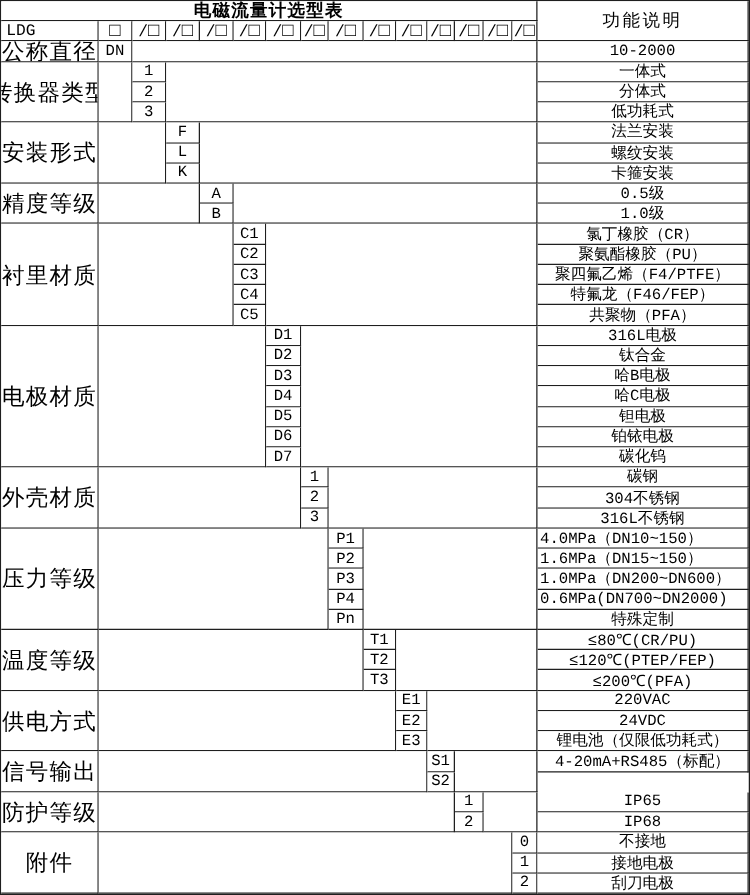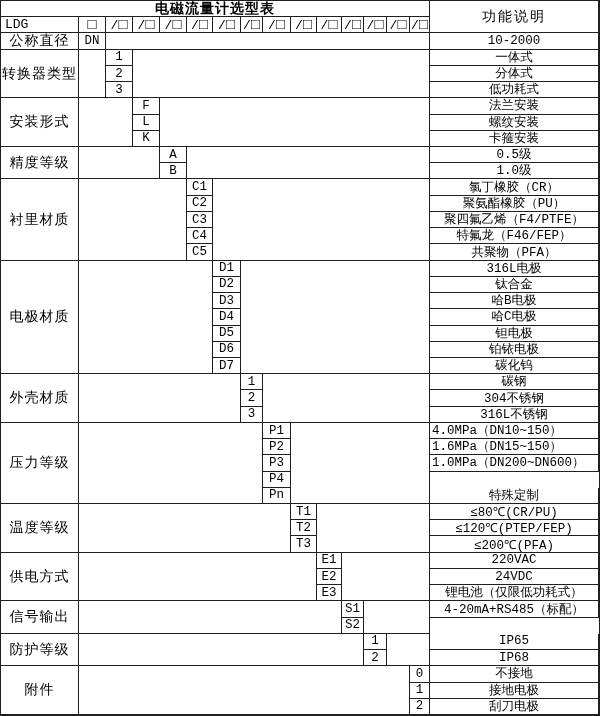--- a/index.html
+++ b/index.html
@@ -14,21 +14,21 @@
   .cell{
     box-sizing:border-box;
     border-right:1px solid #1f1f1f;
     border-bottom:1px solid #1f1f1f;
     display:flex;align-items:center;justify-content:center;
     overflow:hidden;white-space:nowrap;
     background:#fff;
   }
   .title{font-size:14px;font-weight:700;letter-spacing:1px;}
   .fnhead{font-size:14px;letter-spacing:2px;}
-  .label{font-size:14px;letter-spacing:1px;}
+  .label{font-size:18px;letter-spacing:1px;}
   .ldg{justify-content:flex-start;padding-left:4px;font-size:13px;}
   .mono{font-family:"Liberation Mono","DejaVu Sans Mono",monospace;}
   .slot{font-size:13px;padding-top:1px;}
   .slot .sq{font-size:15px;line-height:1;}
   .code{font-size:12.5px;}
   .desc{font-size:12.5px;}
   .desc.left{justify-content:flex-start;padding-left:2px;}
   .blank{background:#fff;}
 </style>
 </head>
@@ -163,20 +163,21 @@
     <div class="cell blank" style="grid-area: 24 / 9 / span 3 / span 7;"></div>
     <div class="cell label" style="grid-area: 27 / 1 / span 5 / span 1;">压力等级</div>
     <div class="cell blank" style="grid-area: 27 / 2 / span 5 / span 7;"></div>
     <div class="cell code mono" style="grid-area: 27 / 9 / span 1 / span 1;">P1</div>
     <div class="cell desc mono left" style="grid-area: 27 / 16 / span 1 / span 1;">4.0MPa（DN10~150）</div>
     <div class="cell code mono" style="grid-area: 28 / 9 / span 1 / span 1;">P2</div>
     <div class="cell desc mono left" style="grid-area: 28 / 16 / span 1 / span 1;">1.6MPa（DN15~150）</div>
     <div class="cell code mono" style="grid-area: 29 / 9 / span 1 / span 1;">P3</div>
     <div class="cell desc mono left" style="grid-area: 29 / 16 / span 1 / span 1;">1.0MPa（DN200~DN600）</div>
     <div class="cell code mono" style="grid-area: 30 / 9 / span 1 / span 1;">P4</div>
+    <div class="cell desc mono left" style="grid-area: 30 / 16 / span 1 / span 1;">0.6MPa(DN700~DN2000)</div>
     <div class="cell code mono" style="grid-area: 31 / 9 / span 1 / span 1;">Pn</div>
     <div class="cell desc mono" style="grid-area: 31 / 16 / span 1 / span 1;">特殊定制</div>
     <div class="cell blank" style="grid-area: 27 / 10 / span 5 / span 6;"></div>
     <div class="cell label" style="grid-area: 32 / 1 / span 3 / span 1;">温度等级</div>
     <div class="cell blank" style="grid-area: 32 / 2 / span 3 / span 8;"></div>
     <div class="cell code mono" style="grid-area: 32 / 10 / span 1 / span 1;">T1</div>
     <div class="cell desc mono" style="grid-area: 32 / 16 / span 1 / span 1;">≤80℃(CR/PU)</div>
     <div class="cell code mono" style="grid-area: 33 / 10 / span 1 / span 1;">T2</div>
     <div class="cell desc mono" style="grid-area: 33 / 16 / span 1 / span 1;">≤120℃(PTEP/FEP)</div>
     <div class="cell code mono" style="grid-area: 34 / 10 / span 1 / span 1;">T3</div>

